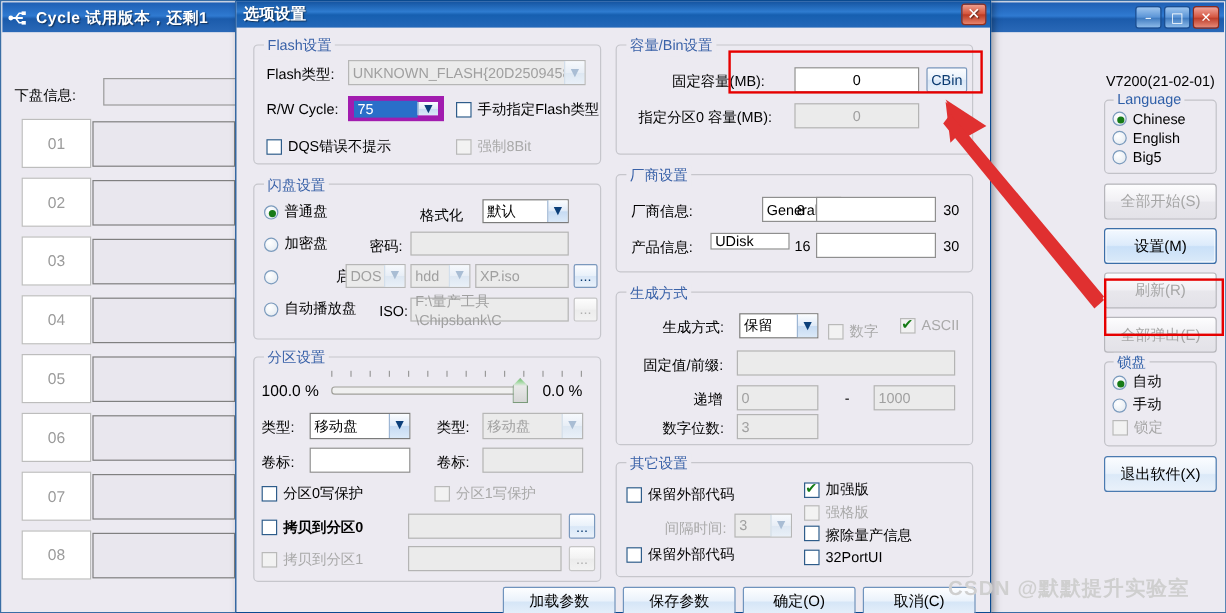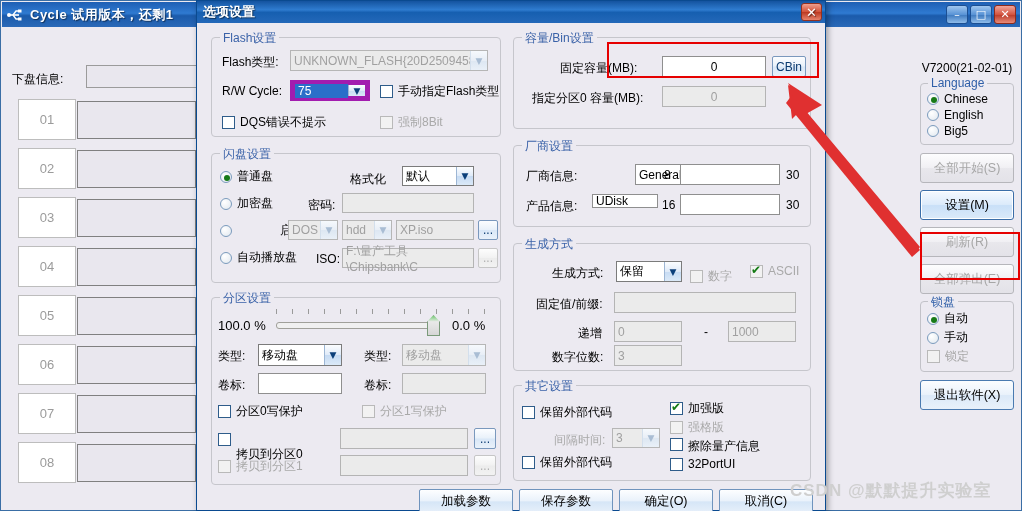--- a/index.html
+++ b/index.html
@@ -434,21 +434,21 @@
           <span class="chk"></span>
           <span class="lbl" style="position:relative;left:0;top:0;">分区0写保护</span>
         </div>
         <div style="position:absolute; left:150px; top:105px; display:flex; align-items:center;">
           <span class="chk dis"></span>
           <span class="lbl dis" style="position:relative;left:0;top:0;">分区1写保护</span>
         </div>
 
         <div style="position:absolute; left:6px; top:133px; display:flex; align-items:center;">
           <span class="chk"></span>
-          <span class="lbl" style="position:relative;left:0;top:15px;">拷贝到分区0</span>
+          <span class="lbl" style="position:relative;left:0;top:0;font-weight:bold;">拷贝到分区0</span>
         </div>
         <div class="tb dis" style="left:128px; top:130px; width:128px; height:21px;"></div>
         <div class="sbtn" style="left:262px; top:130px; width:22px; height:21px;">...</div>
 
         <div style="position:absolute; left:6px; top:160px; display:flex; align-items:center;">
           <span class="chk dis"></span>
           <span class="lbl dis" style="position:relative;left:0;top:0;">拷贝到分区1</span>
         </div>
         <div class="tb dis" style="left:128px; top:157px; width:128px; height:21px;"></div>
         <div class="sbtn dis" style="left:262px; top:157px; width:22px; height:21px;">...</div>

